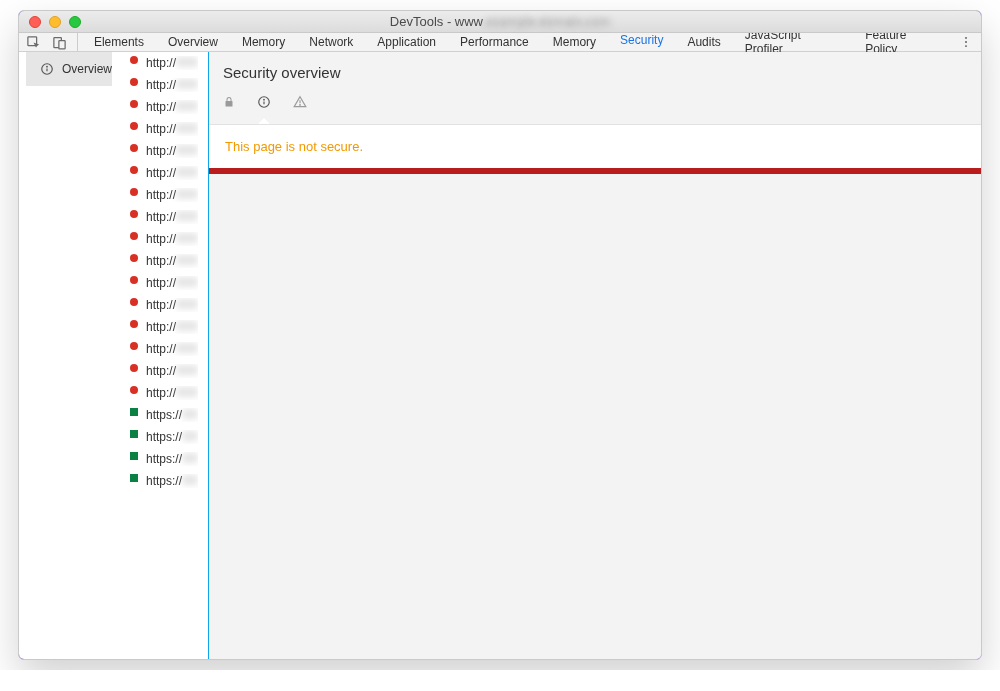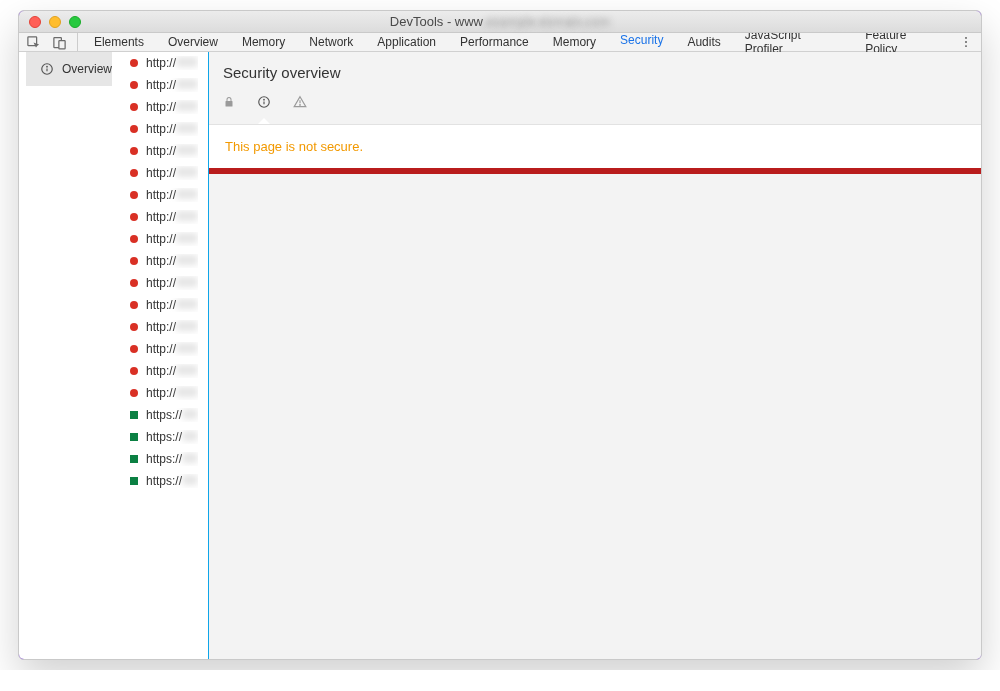--- a/index.html
+++ b/index.html
@@ -84,21 +84,21 @@
     background:#e6e6e6;
     font-size:12px; color:#333;
     gap:8px;
   }
   .overview-row svg { color:#555; }
   .side-scroll { flex:1; overflow:hidden; }
   .side-section-title {
     font-size:12px; color:#222; padding:12px 10px 6px 10px;
   }
   .origin-item {
-    display:flex; align-items:center; gap:8px;
+    display:flex; gap:8px;
     padding:4px 10px 4px 18px;
     font-size:12px; color:#333;
     white-space:nowrap;
   }
   .dot-red { width:8px; height:8px; border-radius:50%; background:#d93025; flex-shrink:0; }
   .dot-green { width:8px; height:8px; background:#0b8043; flex-shrink:0; }
   .blur {
     color: transparent;
     text-shadow: 0 0 6px rgba(140,140,140,0.9);
     user-select:none;

